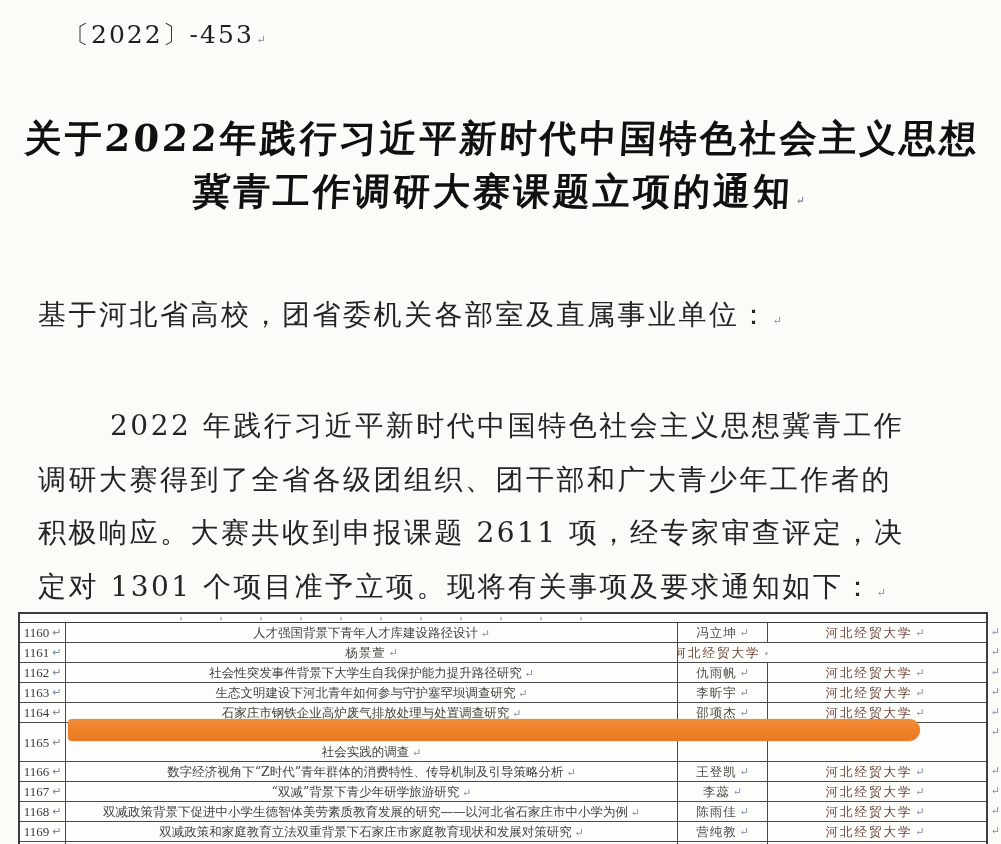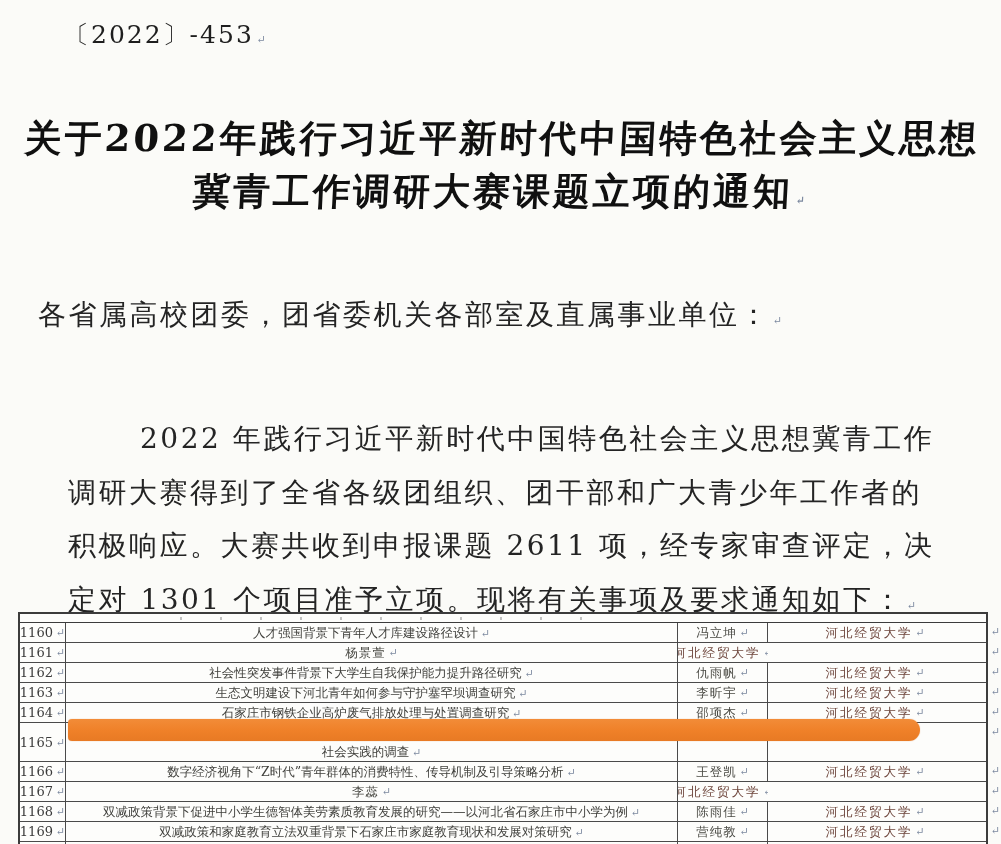--- a/index.html
+++ b/index.html
@@ -20,21 +20,21 @@
   
   .title{
     position:absolute;left:0;top:112px;width:1001px;margin:0;
     text-align:center;font-weight:700;color:#101010;
     font-size:37px;line-height:53px;letter-spacing:3px;
     transform:skewX(-3deg);
   }
 
   
   .salutation{position:absolute;left:38px;top:288px;width:930px;}
-  .body-para{position:absolute;left:38px;top:412px;width:930px;margin-left:30px;}
+  .body-para{position:absolute;left:38px;top:399px;width:930px;}
   .text-line{
     font-size:28px;line-height:53.5px;letter-spacing:2.5px;
     white-space:nowrap;color:#242424;
   }
   .text-line.indent{padding-left:72px;}
 
   .rmark{
     font-size:11px;color:#7d8aa0;vertical-align:baseline;
     margin-left:3px;letter-spacing:0;
   }
@@ -58,21 +58,21 @@
     display:grid;grid-template-columns:46px 612px 90px 214px;
     border-bottom:1px solid #4a4a4a;
   }
   .trow.tall .cell{height:38px;}
   .cell{
     height:19px;display:flex;align-items:center;justify-content:center;
     border-right:1px solid #4a4a4a;overflow:hidden;
     line-height:19px;white-space:nowrap;
   }
   .cell.c-org{border-right:none;color:#6e463c;letter-spacing:2px;align-items:flex-end;}
-  .cell.c-no{color:#3a3a3a;font-size:13px;}
+  .cell.c-no{color:#3a3a3a;font-size:13px;font-family:Liberation Serif, serif;}
   .cell.c-name{color:#4a4a44;letter-spacing:1px;}
   .cell.c-topic{flex-direction:column;justify-content:flex-start;color:#3f3f3b;}
   .cell.c-topic div{line-height:19px;}
   .gutter{
     position:absolute;right:-16px;width:14px;text-align:left;
   }
   .trow{position:relative;}
 
   
   .highlight-bar{
@@ -94,21 +94,21 @@
 
   <h1 class="title">
     <div>关于2022年践行习近平新时代中国特色社会主义思想</div>
     <div>
       <span>冀青工作调研大赛课题立项的通知</span><span class="rmark">↵</span>
     </div>
   </h1>
 
   <div class="salutation">
     <div class="text-line">
-      <span>各省属高校团委，团省委机关各部室及直属事业单位：</span><span class="rmark">↵</span>
+      <span>基于河北省高校，团省委机关各部室及直属事业单位：</span><span class="rmark">↵</span>
     </div>
   </div>
 
   <div class="body-para">
     <div class="text-line indent">2022 年践行习近平新时代中国特色社会主义思想冀青工作</div>
     <div class="text-line">调研大赛得到了全省各级团组织、团干部和广大青少年工作者的</div>
     <div class="text-line">积极响应。大赛共收到申报课题 2611 项，经专家审查评定，决</div>
     <div class="text-line">
       <span>定对 1301 个项目准予立项。现将有关事项及要求通知如下：</span><span class="rmark">↵</span>
     </div>
@@ -173,20 +173,23 @@
           <div class="cell c-no">1166<span class="rmark">↵</span></div>
           <div class="cell c-topic">
             <div>数字经济视角下“Z时代”青年群体的消费特性、传导机制及引导策略分析<span class="rmark">↵</span></div>
           </div>
           <div class="cell c-name">王登凯<span class="rmark">↵</span></div>
           <div class="cell c-org">河北经贸大学<span class="rmark">↵</span></div>
           <div class="gutter"><span class="rmark">↵</span></div>
         </div>
         <div class="trow">
           <div class="cell c-no">1167<span class="rmark">↵</span></div>
+          <div class="cell c-topic">
+            <div>“双减”背景下青少年研学旅游研究<span class="rmark">↵</span></div>
+          </div>
           <div class="cell c-name">李蕊<span class="rmark">↵</span></div>
           <div class="cell c-org">河北经贸大学<span class="rmark">↵</span></div>
           <div class="gutter"><span class="rmark">↵</span></div>
         </div>
         <div class="trow">
           <div class="cell c-no">1168<span class="rmark">↵</span></div>
           <div class="cell c-topic">
             <div>双减政策背景下促进中小学生德智体美劳素质教育发展的研究——以河北省石家庄市中小学为例<span class="rmark">↵</span></div>
           </div>
           <div class="cell c-name">陈雨佳<span class="rmark">↵</span></div>

